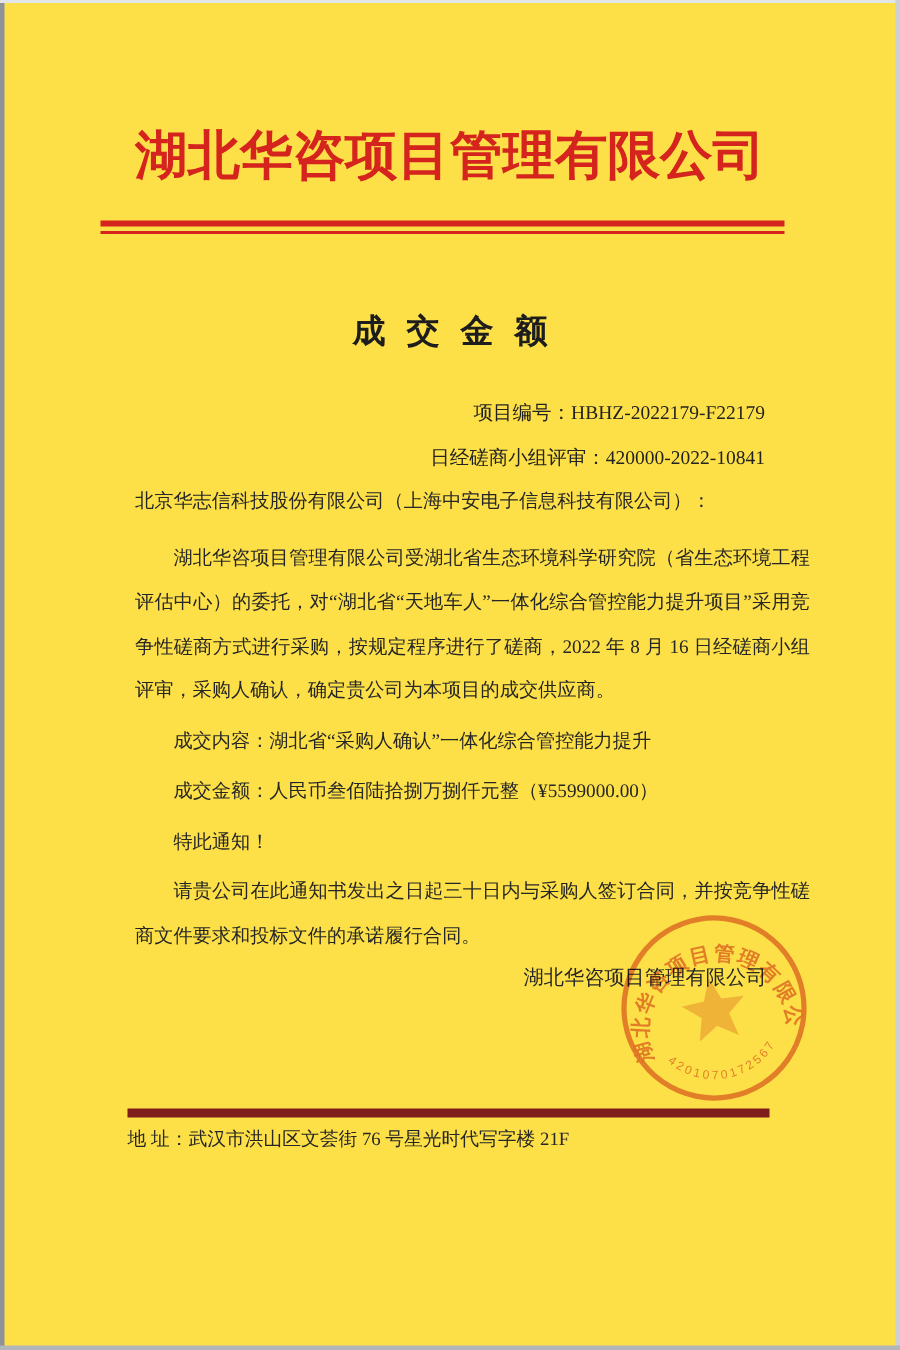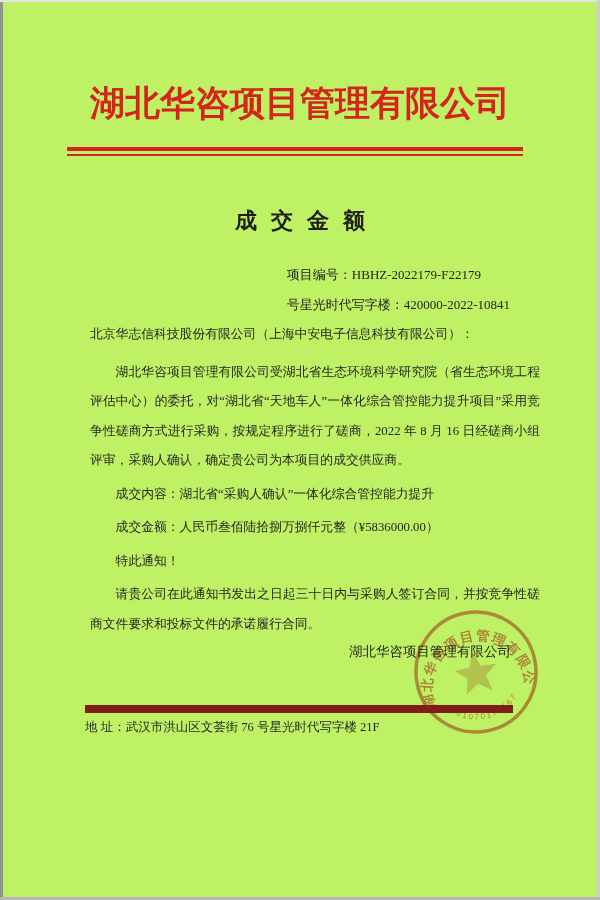--- a/index.html
+++ b/index.html
@@ -1,20 +1,20 @@
 <!DOCTYPE html>
 <html><head>
 <meta charset="utf-8">
 <style>
   html,body { margin:0; padding:0; background:#e9ebed; }
   .page {
     position:relative;
     width:600px; height:900px;
     margin:0;
-    background:#bef264;
+    background:#fde047;
     font-family:"Liberation Serif", serif;
     color:#262626;
     overflow:hidden;
     box-sizing:border-box;
   }
   .edge-left   { position:absolute; left:0; top:0; width:3px; height:100%; background:#8e9398; }
   .edge-top    { position:absolute; left:0; top:0; width:100%; height:2px; background:#e3e6e9; }
   .edge-right  { position:absolute; right:0; top:0; width:3px; height:100%; background:#ccd0d4; }
   .edge-bottom { position:absolute; left:0; bottom:0; width:100%; height:3px; background:#b2b6ba; }
 
@@ -37,20 +37,21 @@
   .doc-title {
     position:absolute; top:206px; left:0; right:0;
     text-align:center;
     font-size:22px; font-weight:bold;
     letter-spacing:14px; text-indent:14px;
     color:#1d1d1d;
     white-space:nowrap;
   }
   .meta {
     position:absolute; top:260px; right:90px;
+    text-align:right;
     font-size:13px; line-height:30px;
     color:#222;
     white-space:nowrap;
   }
   .body-text {
     position:absolute; top:320px; left:90px; width:450px;
     font-size:12.8px; line-height:29.5px;
     text-align:justify;
     color:#262626;
   }
@@ -58,22 +59,22 @@
   .body-text p.first { margin-bottom:8px; }
   .body-text p.indent { text-indent:2em; }
   .signature-block {
     position:absolute; top:636px; right:89px;
     text-align:right;
     font-size:13.5px; line-height:31px;
     color:#262626;
     white-space:nowrap;
   }
   .footer {
-    position:absolute; top:705px; left:85px; width:428px;
-    border-top:8px solid #7f1d1d;
+    position:absolute; top:739px; left:85px; width:428px;
+    border-top:6px solid #7f1d1d;
     padding-top:5px;
     font-size:12.5px; line-height:19.5px;
     color:#262626;
     white-space:nowrap;
   }
   .stamp {
     position:absolute; left:412px; top:608px;
     width:128px; height:128px;
     opacity:0.88;
     mix-blend-mode:multiply;
@@ -90,28 +91,28 @@
   <div class="edge-right"></div>
   <div class="edge-bottom"></div>
 
   <div class="company-title">湖北华咨项目管理有限公司</div>
   <div class="header-rule"></div>
 
   <div class="doc-title">成交金额</div>
 
   <div class="meta">
     <div><span>项目编号：</span><span>HBHZ-2022179-F22179</span></div>
-    <div><span>号星光时代写字楼：</span><span>420000-2022-10841</span></div>
+    <div><span>日经磋商小组评审：</span><span>420000-2022-10841</span></div>
   </div>
 
   <div class="body-text">
     <p class="first">北京华志信科技股份有限公司（上海中安电子信息科技有限公司）：</p>
     <p class="indent">湖北华咨项目管理有限公司受湖北省生态环境科学研究院（省生态环境工程评估中心）的委托，对“湖北省“天地车人”一体化综合管控能力提升项目”采用竞争性磋商方式进行采购，按规定程序进行了磋商，2022 年 8 月 16 日经磋商小组评审，采购人确认，确定贵公司为本项目的成交供应商。</p>
     <p class="indent">成交内容：湖北省“采购人确认”一体化综合管控能力提升</p>
-    <p class="indent">成交金额：人民币叁佰陆拾捌万捌仟元整（¥5836000.00）</p>
+    <p class="indent">成交金额：人民币叁佰陆拾捌万捌仟元整（¥5599000.00）</p>
     <p class="indent">特此通知！</p>
     <p class="indent">请贵公司在此通知书发出之日起三十日内与采购人签订合同，并按竞争性磋商文件要求和投标文件的承诺履行合同。</p>
   </div>
 
   <div class="signature-block">
     <div>湖北华咨项目管理有限公司</div>
   </div>
 
   <svg class="stamp" viewBox="0 0 128 128" xmlns="http://www.w3.org/2000/svg">
     <defs>

